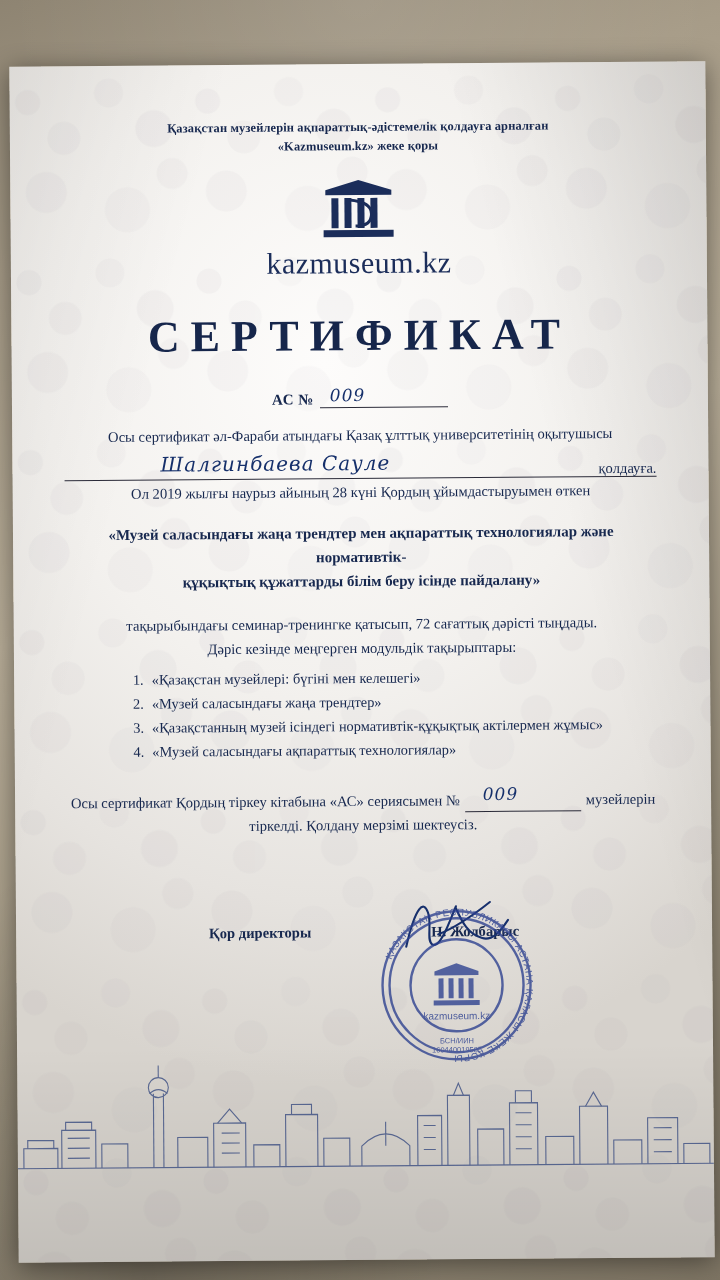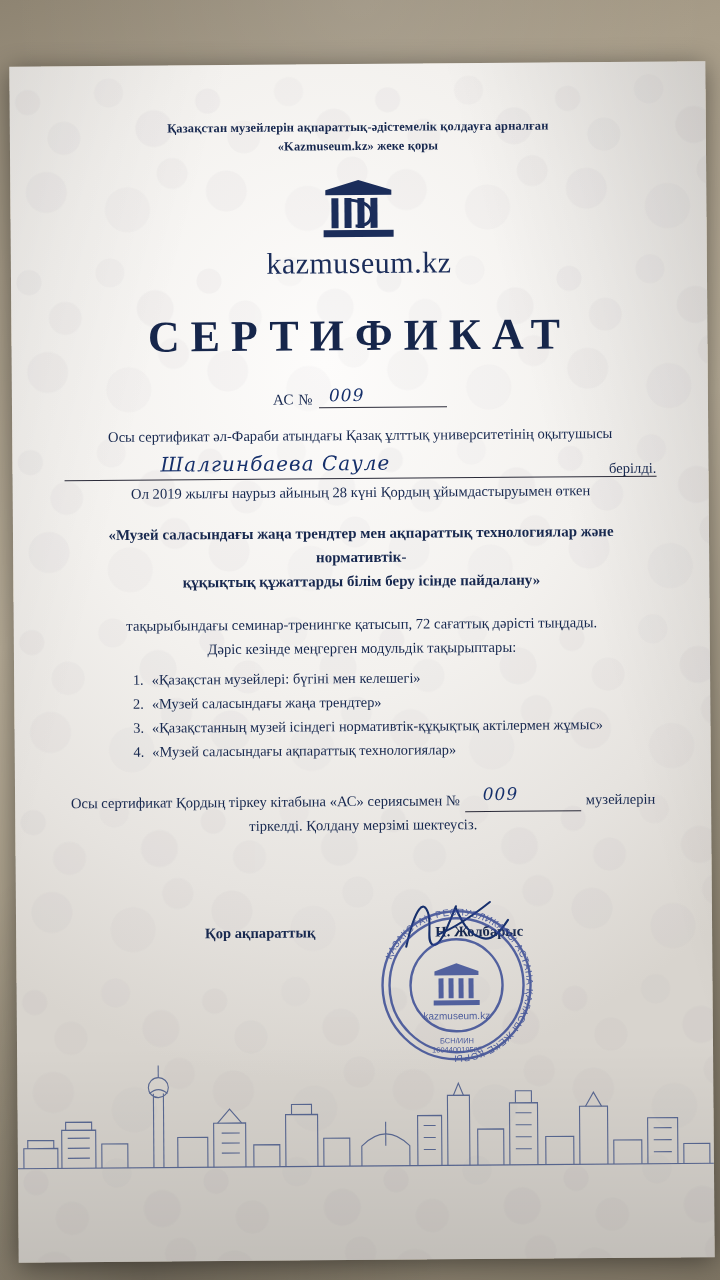--- a/index.html
+++ b/index.html
@@ -105,21 +105,21 @@
     color: #16264b;
   }
   .serial-row {
     margin-top: 26px;
     display: flex;
     justify-content: center;
     align-items: flex-end;
     gap: 6px;
     font-size: 15px;
   }
-  .serial-label { font-weight: normal; letter-spacing: 0.5px; }
+  .serial-label { font-weight: bold; letter-spacing: 0.5px; }
   .serial-blank {
     display: inline-block;
     width: 128px;
     border-bottom: 1px solid #2a2a38;
     position: relative;
     height: 20px;
   }
   .hand {
     font-family: "DejaVu Serif", serif;
     color: #16306b;
@@ -331,21 +331,21 @@
       <span class="serial-label">АС №</span>
       <span class="serial-blank">
         <span class="hand">009</span>
       </span>
     </div>
 
     <div class="body-line">Осы сертификат әл-Фараби атындағы Қазақ ұлттық университетінің оқытушысы</div>
 
     <div class="name-line">
       <span class="hand name-hand">Шалгинбаева Сауле</span>
-      <span class="name-right">берілді.</span>
+      <span class="name-right">қолдауға.</span>
     </div>
 
     <div class="after-name">Ол 2019 жылғы наурыз айының 28 күні Қордың ұйымдастыруымен өткен</div>
 
     <div class="quote-title">
       <div>«Музей саласындағы жаңа трендтер мен ақпараттық технологиялар және нормативтік-</div>
       <div>құқықтық құжаттарды білім беру ісінде пайдалану»</div>
     </div>
 
     <div class="participate">тақырыбындағы семинар-тренингке қатысып, 72 сағаттық дәрісті тыңдады.</div>
@@ -371,21 +371,21 @@
         <span>Осы сертификат Қордың тіркеу кітабына «АС» сериясымен №</span>
         <span class="reg-blank">
           <span class="hand">009</span>
         </span>
         <span>музейлерін</span>
       </div>
       <div>тіркелді. Қолдану мерзімі шектеусіз.</div>
     </div>
 
     <div class="sign-row">
-      <span>Қор ақпараттық</span>
+      <span>Қор директоры</span>
       <span>Н. Жолбарыс</span>
       <svg class="signature-scribble" viewBox="0 0 120 58">
         <g fill="none" stroke="#17306d" stroke-width="2.1" stroke-linecap="round">
           <path d="M8 52 C18 10, 26 6, 30 18 C34 30, 28 46, 34 50 C42 55, 52 26, 58 12"></path>
           <path d="M40 40 C56 34, 74 22, 92 8"></path>
           <path d="M58 14 C64 28, 70 40, 84 44 C94 47, 102 38, 110 26"></path>
         </g>
       </svg>
     </div>
 

